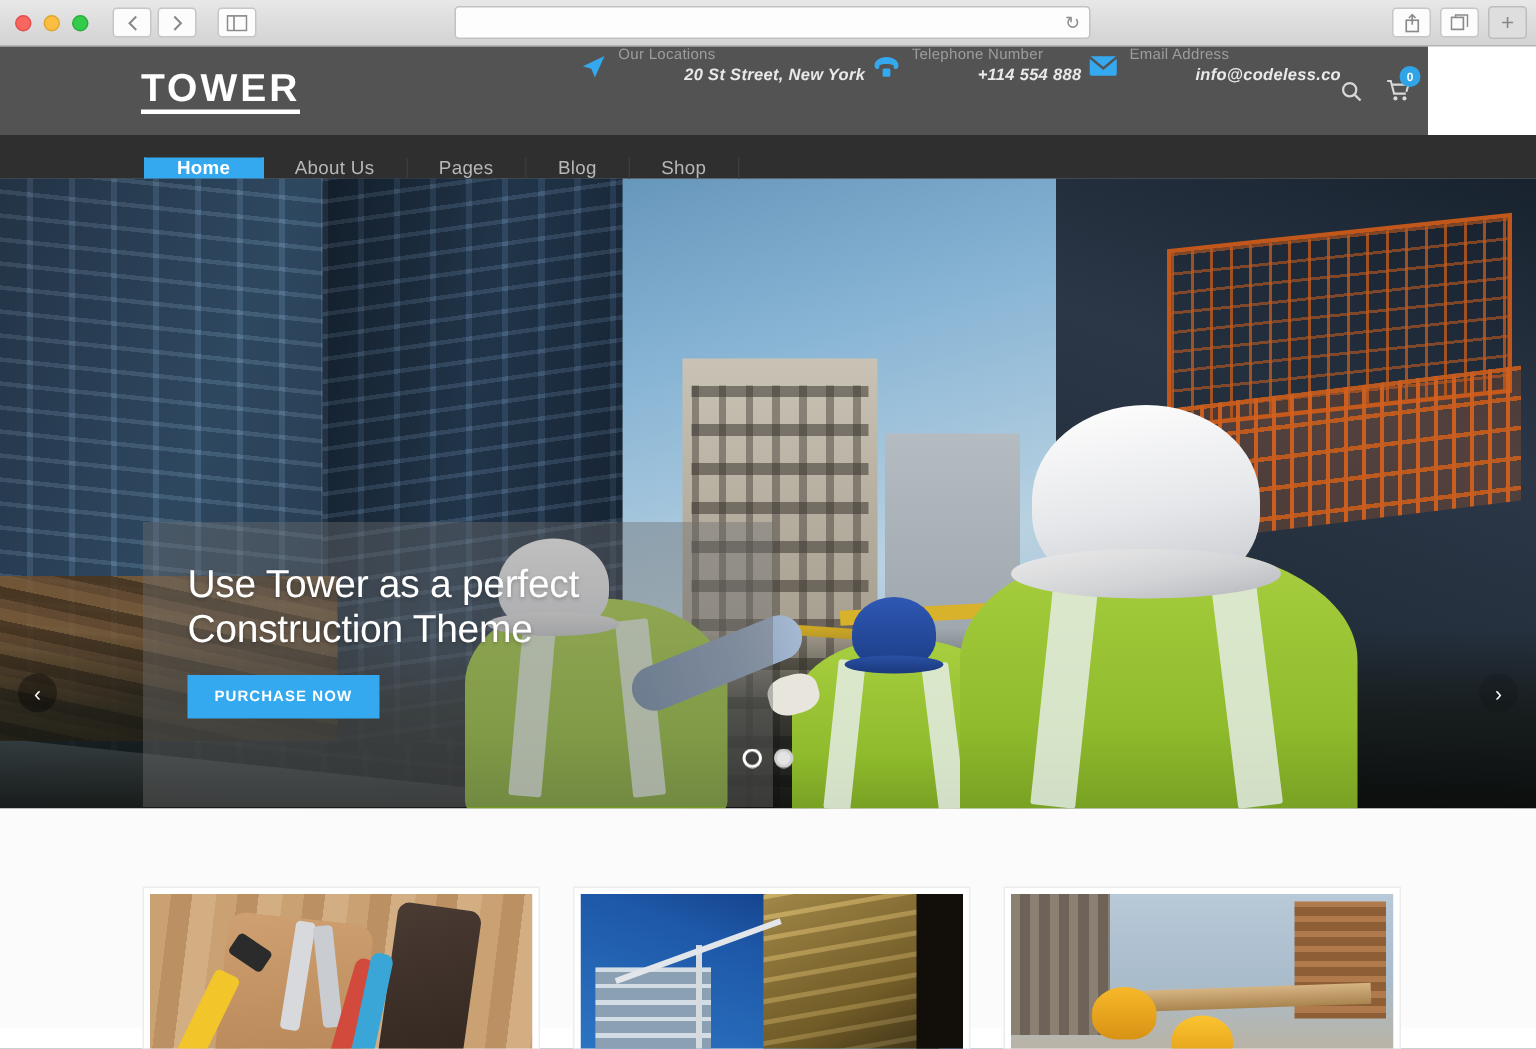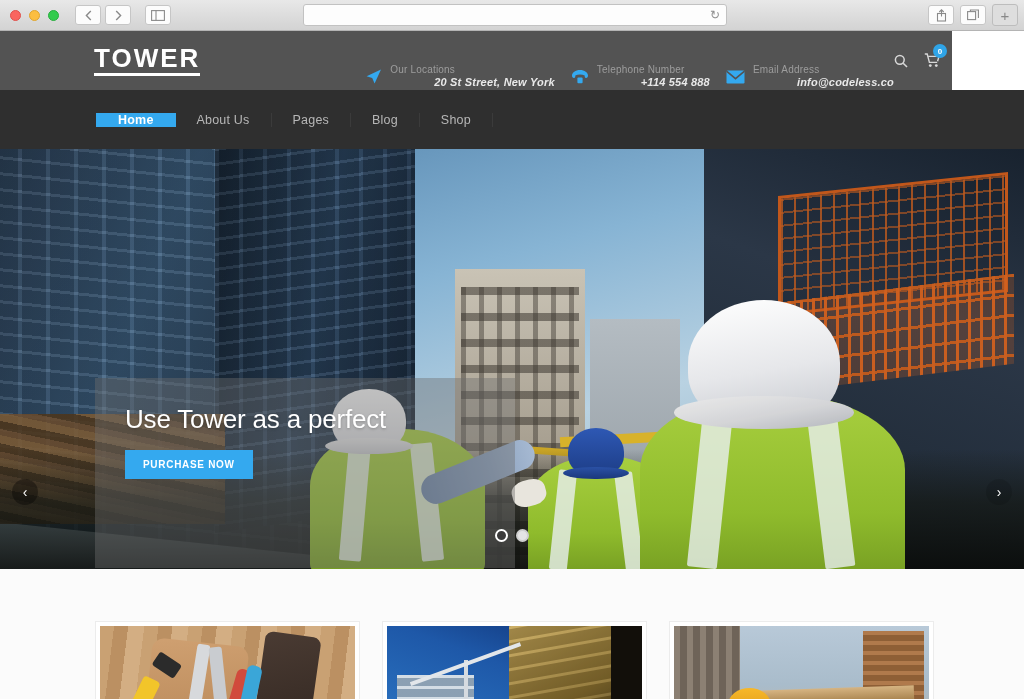--- a/index.html
+++ b/index.html
@@ -108,22 +108,22 @@
     padding-bottom: 2px;
     line-height: 1;
     font-family: "Liberation Sans", sans-serif;
   }
   .header-right {
     position: absolute;
     right: 58px;
     top: 0;
     height: 59px;
     display: flex;
-    align-items: flex-end;
-    gap: 16px;
+    align-items: flex-start;
+    gap: 5px;
   }
   .contact-item { display: flex; align-items: center; gap: 8px; }
   .contact-ico { color: #2fa4e7; display: flex; align-items: center; }
   .contact-text { line-height: 1.25; }
   .contact-label {
     display: block;
     font-size: 10px;
     color: #9d9d9d;
     letter-spacing: 0.2px;
   }
@@ -154,24 +154,24 @@
     border-radius: 50%;
     font-size: 8px;
     display: flex; align-items: center; justify-content: center;
     font-weight: bold;
   }
 
   
   .navbar {
     position: relative;
     width: 1024px;
-    height: 59px;
+    height: 29px;
     background: #2f2f2f;
     display: flex;
-    align-items: center;
+    align-items: flex-end;
     padding-left: 96px;
     z-index: 5;
   }
   .nav-item {
     display: flex;
     align-items: center;
     justify-content: center;
     padding: 0 21px;
     color: #b7b7b7;
     font-size: 12.5px;
@@ -682,20 +682,21 @@
       <div class="vest"></div>
       <div class="stripe stripe1"></div>
       <div class="stripe stripe2"></div>
       <div class="helmet"></div>
     </div>
   </div>
 
   <div class="hero-overlay">
     <div class="hero-title">
       <span>Use Tower as a perfect</span><br>
+      <span>Construction Theme</span>
     </div>
     <button class="hero-btn">PURCHASE NOW</button>
   </div>
 
   <div class="slider-arrow left">‹</div>
   <div class="slider-arrow right">›</div>
 
   <div class="slider-dots">
     <span class="dot active"></span>
     <span class="dot inactive"></span>

